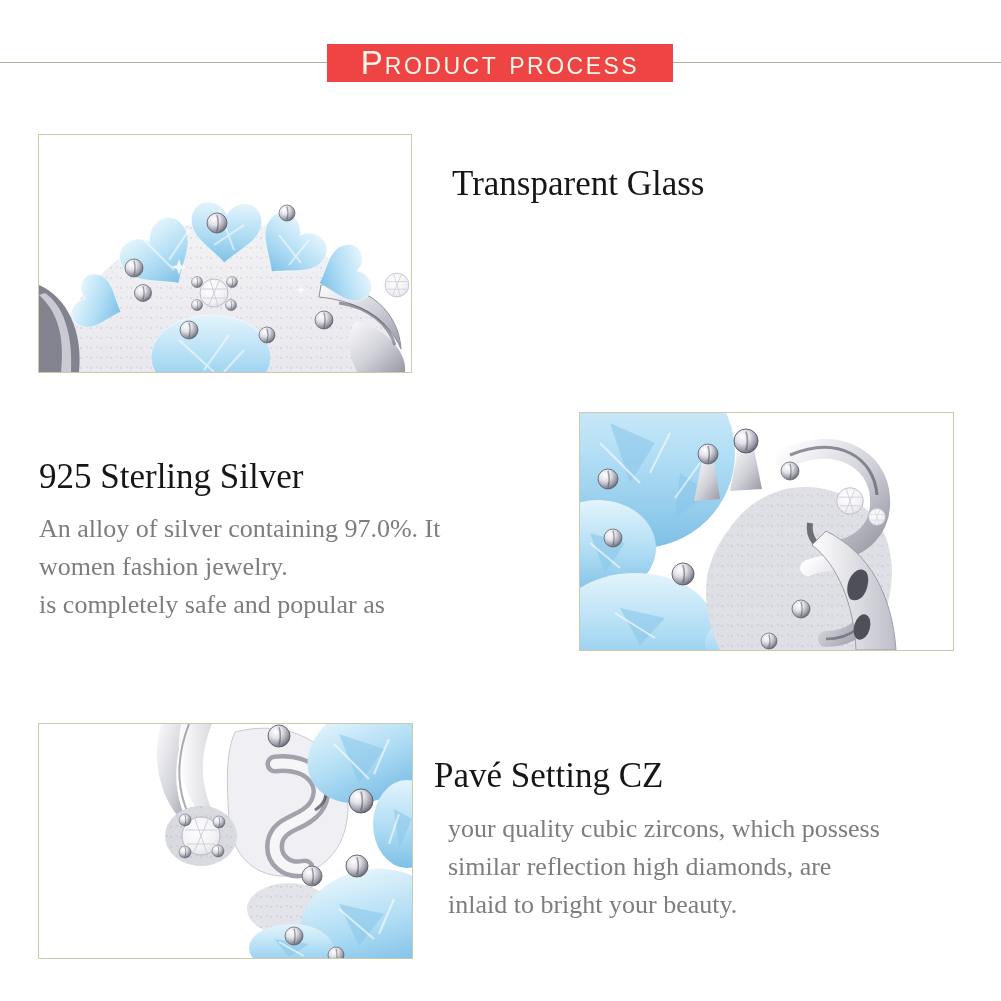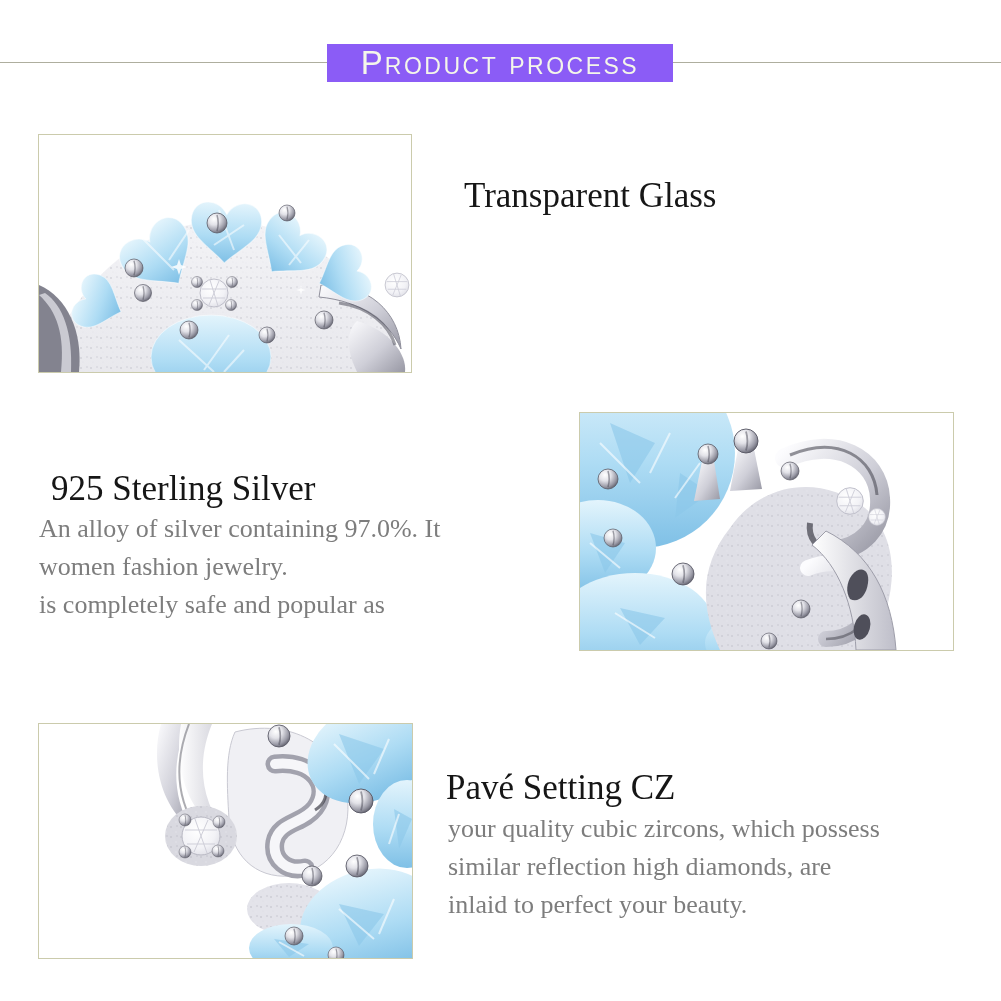--- a/index.html
+++ b/index.html
@@ -1,33 +1,33 @@
 <!DOCTYPE html>
 <html><head>
 <meta charset="utf-8">
 <style>
   html,body{margin:0;padding:0;background:#ffffff;}
   .page{position:relative;width:1001px;height:1001px;background:#ffffff;overflow:hidden;
         font-family:"Liberation Serif",serif;}
   
   .rule{position:absolute;left:0;top:62px;width:1001px;height:1px;background:#aeae9e;}
   .header-box{position:absolute;left:327px;top:44px;width:346px;height:38px;
-              background:#8b5cf6;text-align:center;line-height:37px;
+              background:#ef4444;text-align:center;line-height:37px;
               font-family:"Liberation Sans",sans-serif;color:#f4f6ea;white-space:nowrap;}
   .hb-big{font-size:33px;letter-spacing:2px;}
   .hb-small{font-size:23px;letter-spacing:2.5px;}
   .hb-word2{margin-left:11px;}
   
   .photo{position:absolute;margin:0;padding:0;border:1px solid #cbcbac;background:#fff;overflow:hidden;}
   .photo svg{display:block;}
   .photo1{left:38px;top:134px;width:372px;height:237px;}
   .photo2{left:579px;top:412px;width:373px;height:237px;}
   .photo3{left:38px;top:723px;width:373px;height:234px;}
   
-  .sec-title{position:absolute;margin:12px;font-weight:400;font-size:35px;color:#161616;white-space:nowrap;}
+  .sec-title{position:absolute;margin:0;font-weight:400;font-size:35px;color:#161616;white-space:nowrap;}
   .t1{left:452px;top:164px;}
   .t2{left:39px;top:457px;}
   .t3{left:434px;top:756px;}
   .sec-body{position:absolute;font-size:26px;color:#7d7d7d;line-height:38px;}
   .sec-body .line{white-space:nowrap;}
   .b1{left:449px;top:219px;}
   .b2{left:39px;top:510px;}
   .b3{left:448px;top:810px;}
 </style>
 </head>
@@ -334,16 +334,16 @@
         <use href="#p3b" transform="translate(180,98) scale(.6)"></use>
         <use href="#p3b" transform="translate(146,128) scale(.6)"></use>
         <use href="#p3b" transform="translate(179,127) scale(.6)"></use>
       </g>
     </svg>
   </figure>
   <h2 class="sec-title t3">Pavé Setting CZ</h2>
   <div class="sec-body b3">
     <div class="line">your quality cubic zircons, which possess</div>
     <div class="line">similar reflection high diamonds, are</div>
-    <div class="line">inlaid to perfect your beauty.</div>
+    <div class="line">inlaid to bright your beauty.</div>
   </div>
 
 </div>
 
 </body></html>

